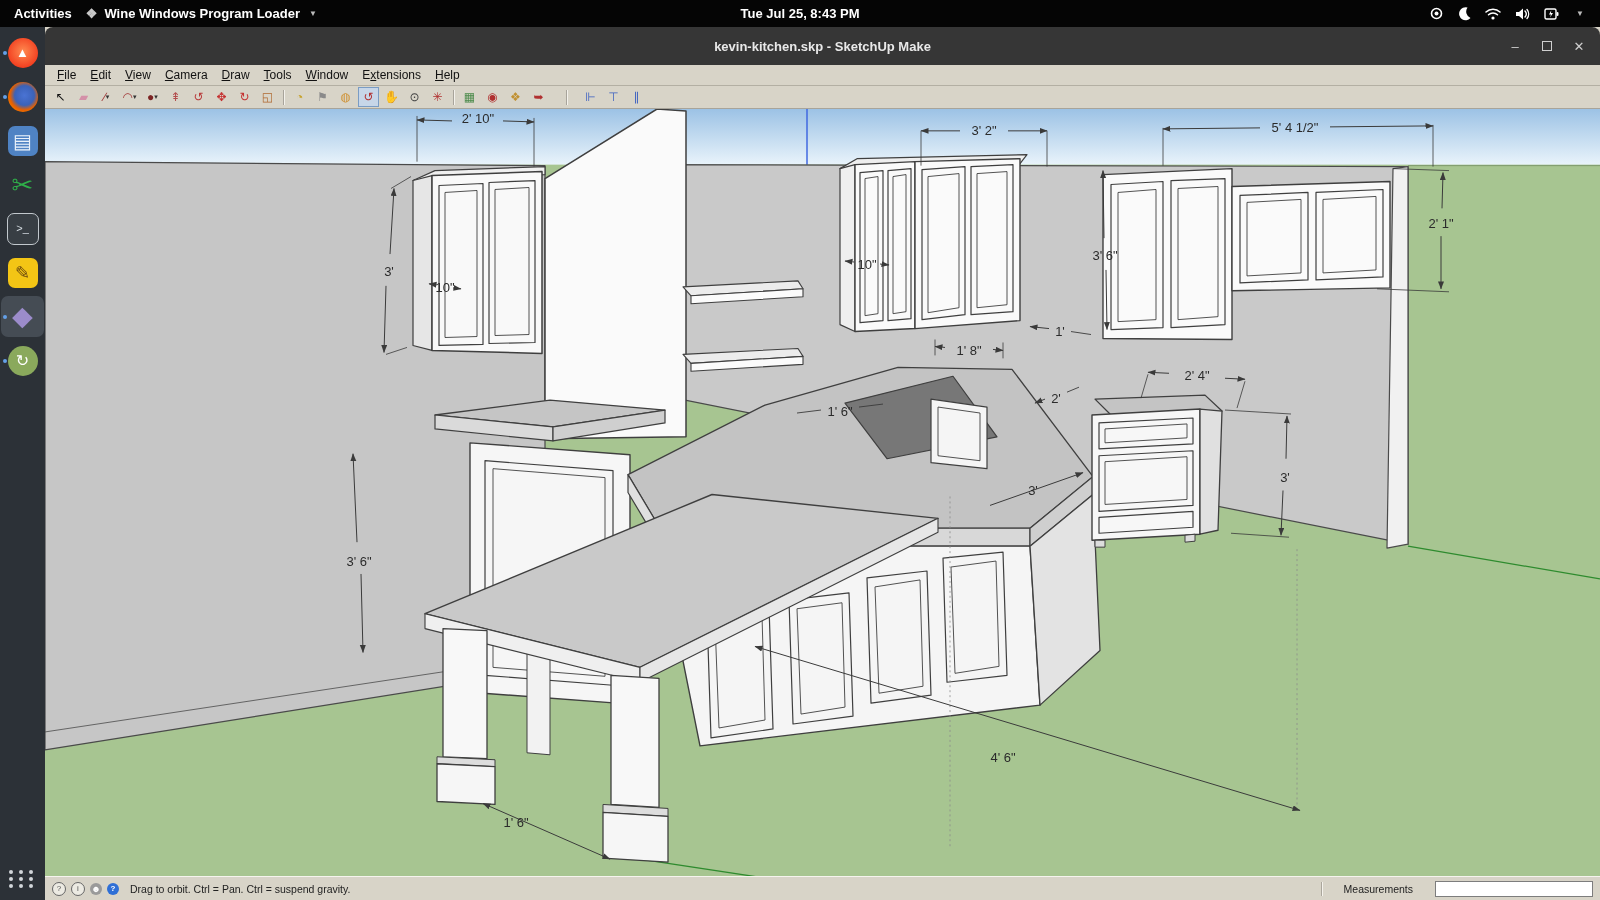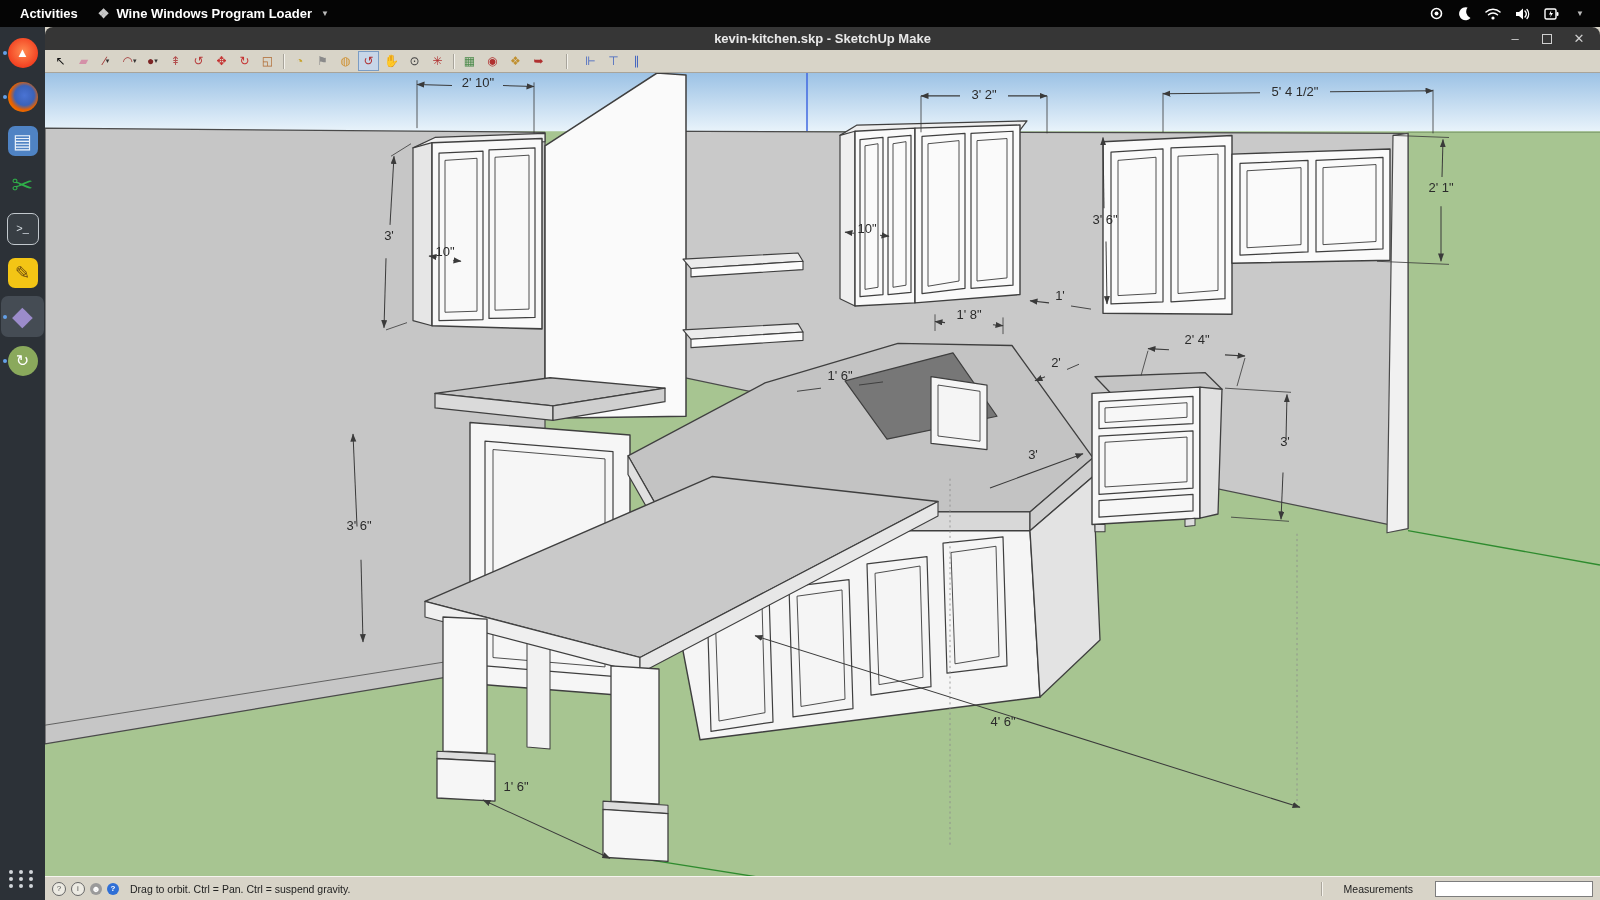--- a/index.html
+++ b/index.html
@@ -1,20 +1,20 @@
 <!DOCTYPE html>
 <html><head>
 <meta charset="utf-8">
 <style>
   html,body{margin:0;padding:0;width:1600px;height:900px;overflow:hidden;background:#000;
     font-family:"Liberation Sans",sans-serif;}
   
   .topbar{height:27px;background:#050505;color:#fff;position:relative;display:flex;
     align-items:center;font-size:13px;font-weight:600;}
-  .tb-left{display:flex;align-items:center;gap:10px;padding-left:14px;}
+  .tb-left{display:flex;align-items:center;gap:4px;padding-left:8px;}
   .activities{padding:2px 6px;}
   .wine-menu{display:flex;align-items:center;gap:7px;padding:2px 4px;}
   .wine-ico{color:#c9c9c9;font-size:13px;}
   .caret{font-size:8px;color:#bbb;margin-left:2px;}
   .tb-center{position:absolute;left:0;right:0;text-align:center;pointer-events:none;}
   .tb-center span{pointer-events:auto;}
   .tb-right{margin-left:auto;display:flex;align-items:center;gap:13px;padding-right:16px;}
   .tray-ico{display:inline-flex;align-items:center;}
   
   .shell{display:flex;height:873px;}
@@ -27,21 +27,21 @@
     border-radius:50%;background:#64a0e8;}
   .dock-ico{width:30px;height:30px;display:flex;align-items:center;justify-content:center;
     font-size:16px;line-height:1;}
   .shape-circle{border-radius:50%;}
   .shape-rsquare{border-radius:7px;}
   .dock-spacer{flex:1;}
   .show-apps{display:grid;grid-template-columns:repeat(3,7px);grid-gap:3px;margin-bottom:12px;}
   .show-apps i{width:4px;height:4px;border-radius:50%;background:#d2d6da;}
   
   .win{flex:1;display:flex;flex-direction:column;background:#d8d4c8;min-width:0;}
-  .titlebar{height:23px;background:#363636;border-radius:8px 8px 0 0;position:relative;
+  .titlebar{height:38px;background:#363636;border-radius:8px 8px 0 0;position:relative;
     display:flex;align-items:center;justify-content:center;color:#e9e9e9;font-size:13px;
     font-weight:bold;flex-shrink:0;}
   .win-controls{position:absolute;right:14px;top:0;height:100%;display:flex;align-items:center;
     gap:18px;color:#cfcfcf;font-size:13px;font-weight:normal;}
   .wc{display:inline-flex;align-items:center;justify-content:center;width:14px;height:14px;}
   .wc-max-box{width:8px;height:8px;border:1px solid #cfcfcf;display:inline-block;}
   .menubar{height:20px;background:#d8d4c8;border-bottom:1px solid #b3af a3;
     border-bottom:1px solid #b3afa3;display:flex;align-items:center;padding-left:5px;
     font-size:12px;color:#111;flex-shrink:0;}
   .menu-item{padding:2px 7px;}
@@ -79,20 +79,23 @@
 
 <div class="topbar">
   <div class="tb-left">
     <span class="activities">Activities</span>
     <span class="wine-menu">
       <span class="wine-ico">❖</span>
       <span>Wine Windows Program Loader</span>
       <span class="caret">▼</span>
     </span>
   </div>
+  <div class="tb-center">
+    <span>Tue Jul 25,  8:43 PM</span>
+  </div>
   <div class="tb-right">
     <span class="tray-ico">
       <svg width="15" height="15" viewBox="0 0 15 15">
           <circle cx="7.5" cy="7.5" r="5" fill="none" stroke="#fff" stroke-width="1.6"></circle>
           <circle cx="7.5" cy="7.5" r="2" fill="#fff"></circle>
         </svg>
     </span>
     <span class="tray-ico">
       <svg width="15" height="15" viewBox="0 0 15 15">
           <path d="M10.5 1.5a6.5 6.5 0 1 0 3 10.5 7 7 0 0 1-3-10.5z" fill="#fff"></path>
@@ -166,20 +169,31 @@
       <span>kevin-kitchen.skp - SketchUp Make</span>
       <span class="win-controls">
         <span class="wc">–</span>
         <span class="wc">
             <span class="wc-max-box"></span>
           </span>
         <span class="wc">✕</span>
       </span>
     </div>
 
+    <div class="menubar">
+        <span class="menu-item"><u>F</u>ile</span>
+        <span class="menu-item"><u>E</u>dit</span>
+        <span class="menu-item"><u>V</u>iew</span>
+        <span class="menu-item"><u>C</u>amera</span>
+        <span class="menu-item"><u>D</u>raw</span>
+        <span class="menu-item"><u>T</u>ools</span>
+        <span class="menu-item"><u>W</u>indow</span>
+        <span class="menu-item">E<u>x</u>tensions</span>
+        <span class="menu-item"><u>H</u>elp</span>
+      </div>
     <div class="toolbar">
         <span class="tbtn">
           <span style="color: rgb(17, 17, 17);">↖</span>
         </span>
         <span class="tbtn">
           <span style="color: rgb(212, 144, 168);">▰</span>
         </span>
         <span class="tbtn">
           <span style="color: rgb(160, 50, 50);">∕</span>
           <span class="dd">▾</span>

